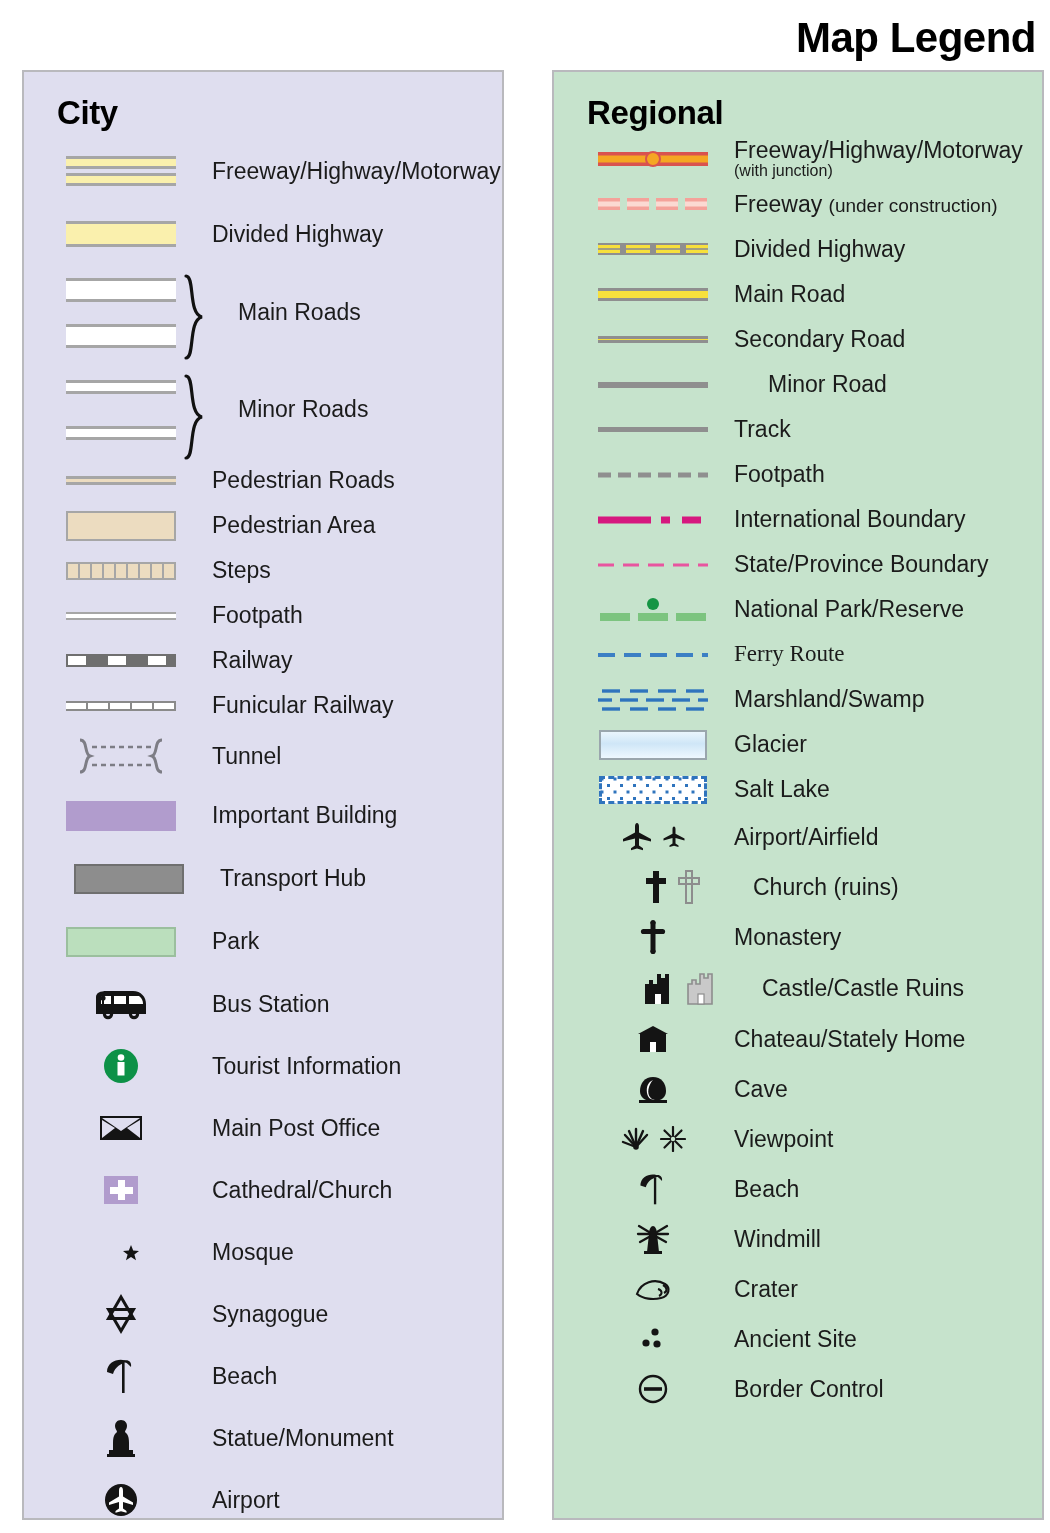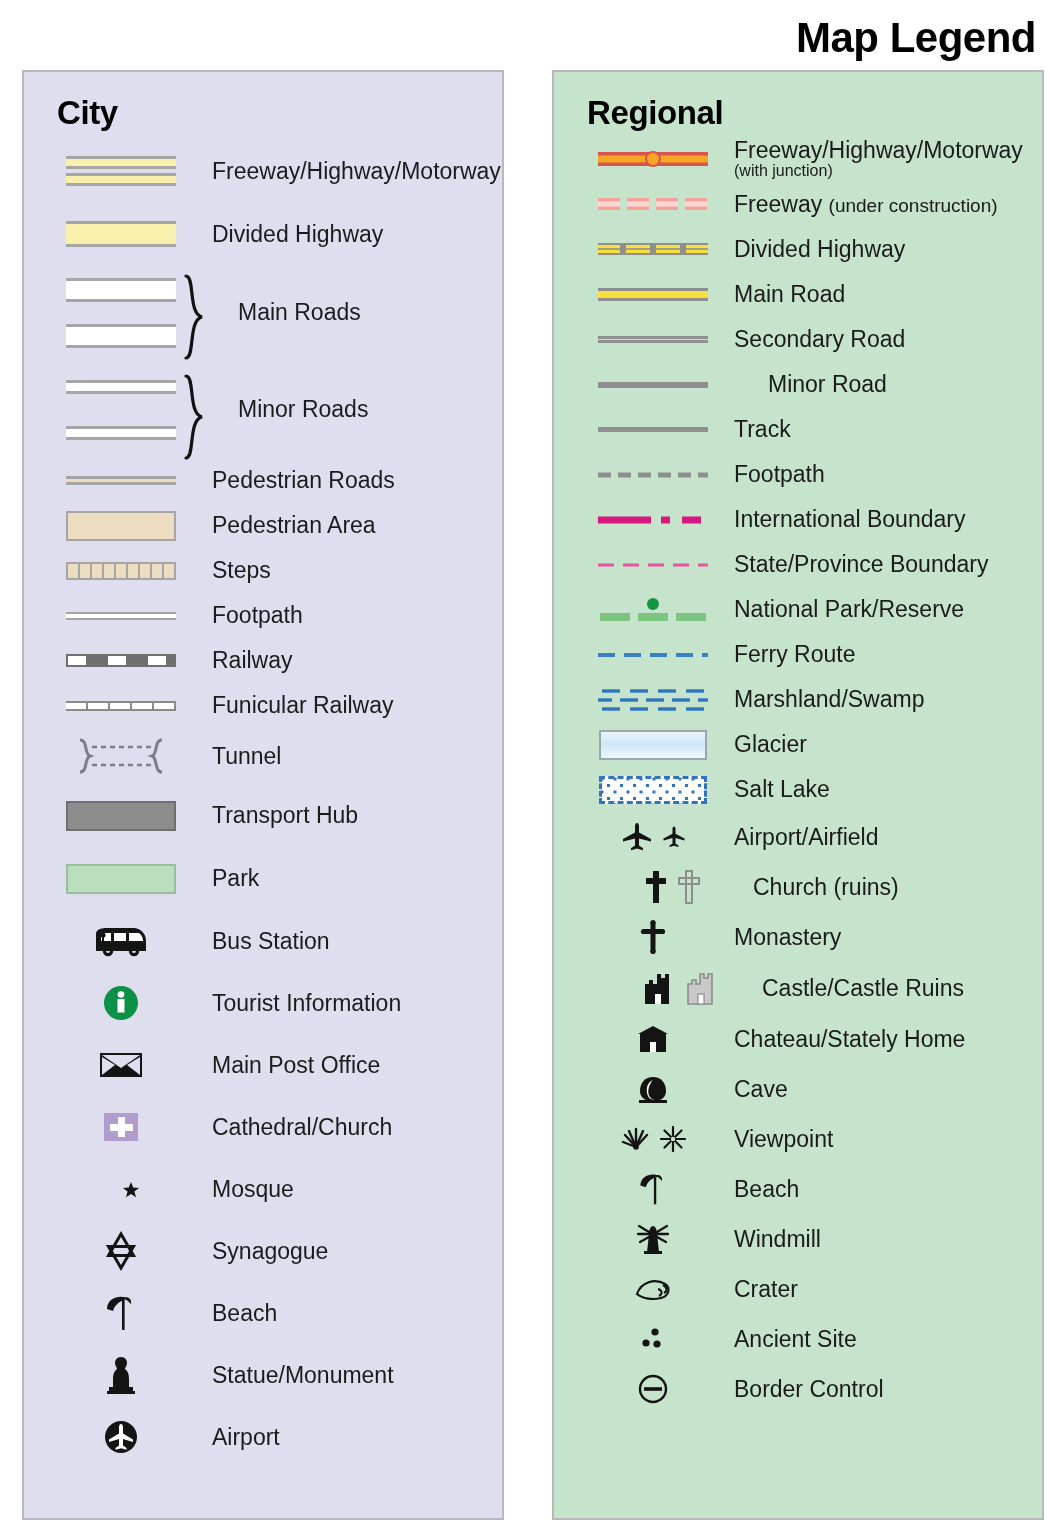--- a/index.html
+++ b/index.html
@@ -236,22 +236,30 @@
           <svg width="110" height="40" viewBox="0 0 110 40">
             <path d="M14 4 C22 4 18 18 24 20 C18 22 22 36 14 36" fill="none" stroke="#7d7d85" stroke-width="3"></path>
             <path d="M96 4 C88 4 92 18 86 20 C92 22 88 36 96 36" fill="none" stroke="#7d7d85" stroke-width="3"></path>
             <line x1="26" y1="11" x2="86" y2="11" stroke="#7d7d85" stroke-width="2.4" stroke-dasharray="5 4"></line>
             <line x1="26" y1="29" x2="86" y2="29" stroke="#7d7d85" stroke-width="2.4" stroke-dasharray="5 4"></line>
           </svg>
         </div>
         <div class="lbl">Tunnel</div>
       </div>
 
-
       <div class="row city" style="height:63px;">
+        <div class="sym">
+          <div class="swatch">
+              <div class="fill-purple" style="height:30px;"></div>
+            </div>
+        </div>
+        <div class="lbl">Important Building</div>
+      </div>
+
+      <div class="row city" style="height:63px;padding-left:8px;">
         <div class="sym">
           <div class="swatch">
               <div class="fill-gray" style="height:30px; border:2px solid #6f6f6f;"></div>
             </div>
         </div>
         <div class="lbl">Transport Hub</div>
       </div>
 
       <div class="row city" style="height:63px;">
         <div class="sym">
@@ -492,21 +500,21 @@
             <g fill="#7cc47f">
               <rect x="2" y="16" width="30" height="8"></rect>
                 <rect x="40" y="16" width="30" height="8"></rect>
               <rect x="78" y="16" width="30" height="8"></rect>
             </g>
           </svg>
         </div>
         <div class="lbl">National Park/Reserve</div>
       </div>
 
-      <div class="row regional" style="height:45px;">
+      <div class="row regional" style="height:45px;font-family:Liberation Serif, serif;">
         <div class="sym">
           <svg width="110" height="8" viewBox="0 0 110 8">
             <line x1="0" y1="4" x2="110" y2="4" stroke="#3b7fc4" stroke-width="4" stroke-dasharray="17 9"></line>
           </svg>
         </div>
         <div class="lbl">Ferry Route</div>
       </div>
 
       <div class="row regional" style="height:45px;">
         <div class="sym">

